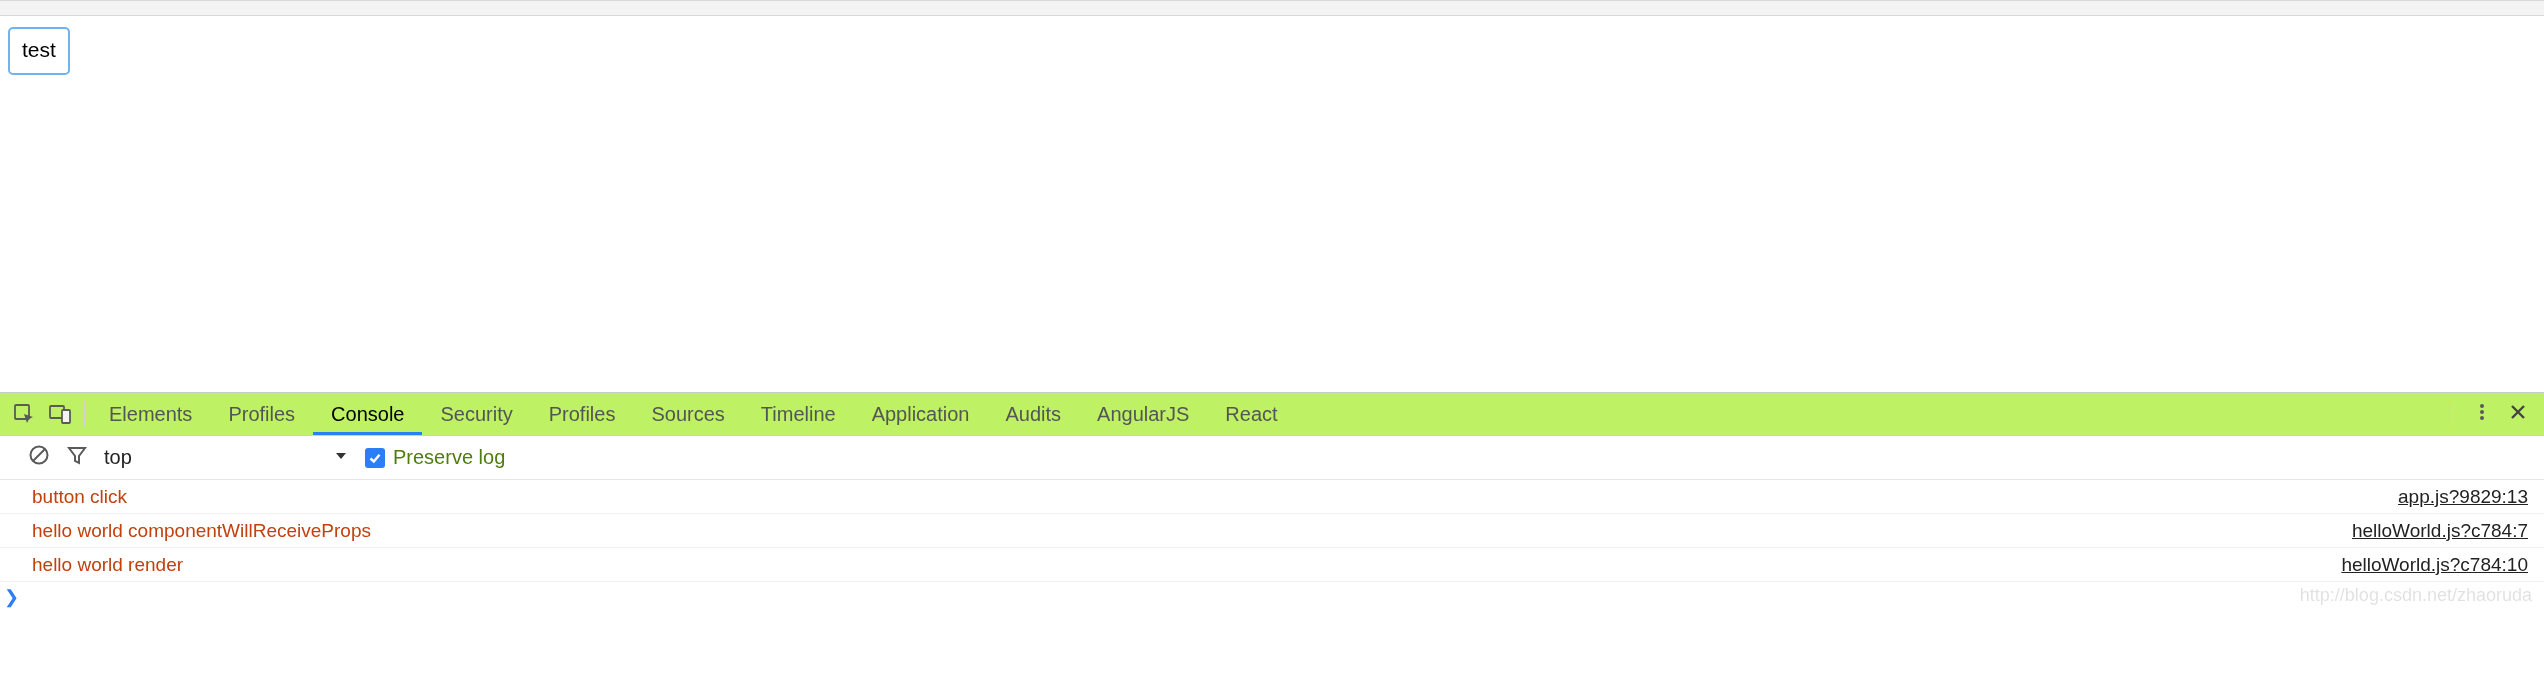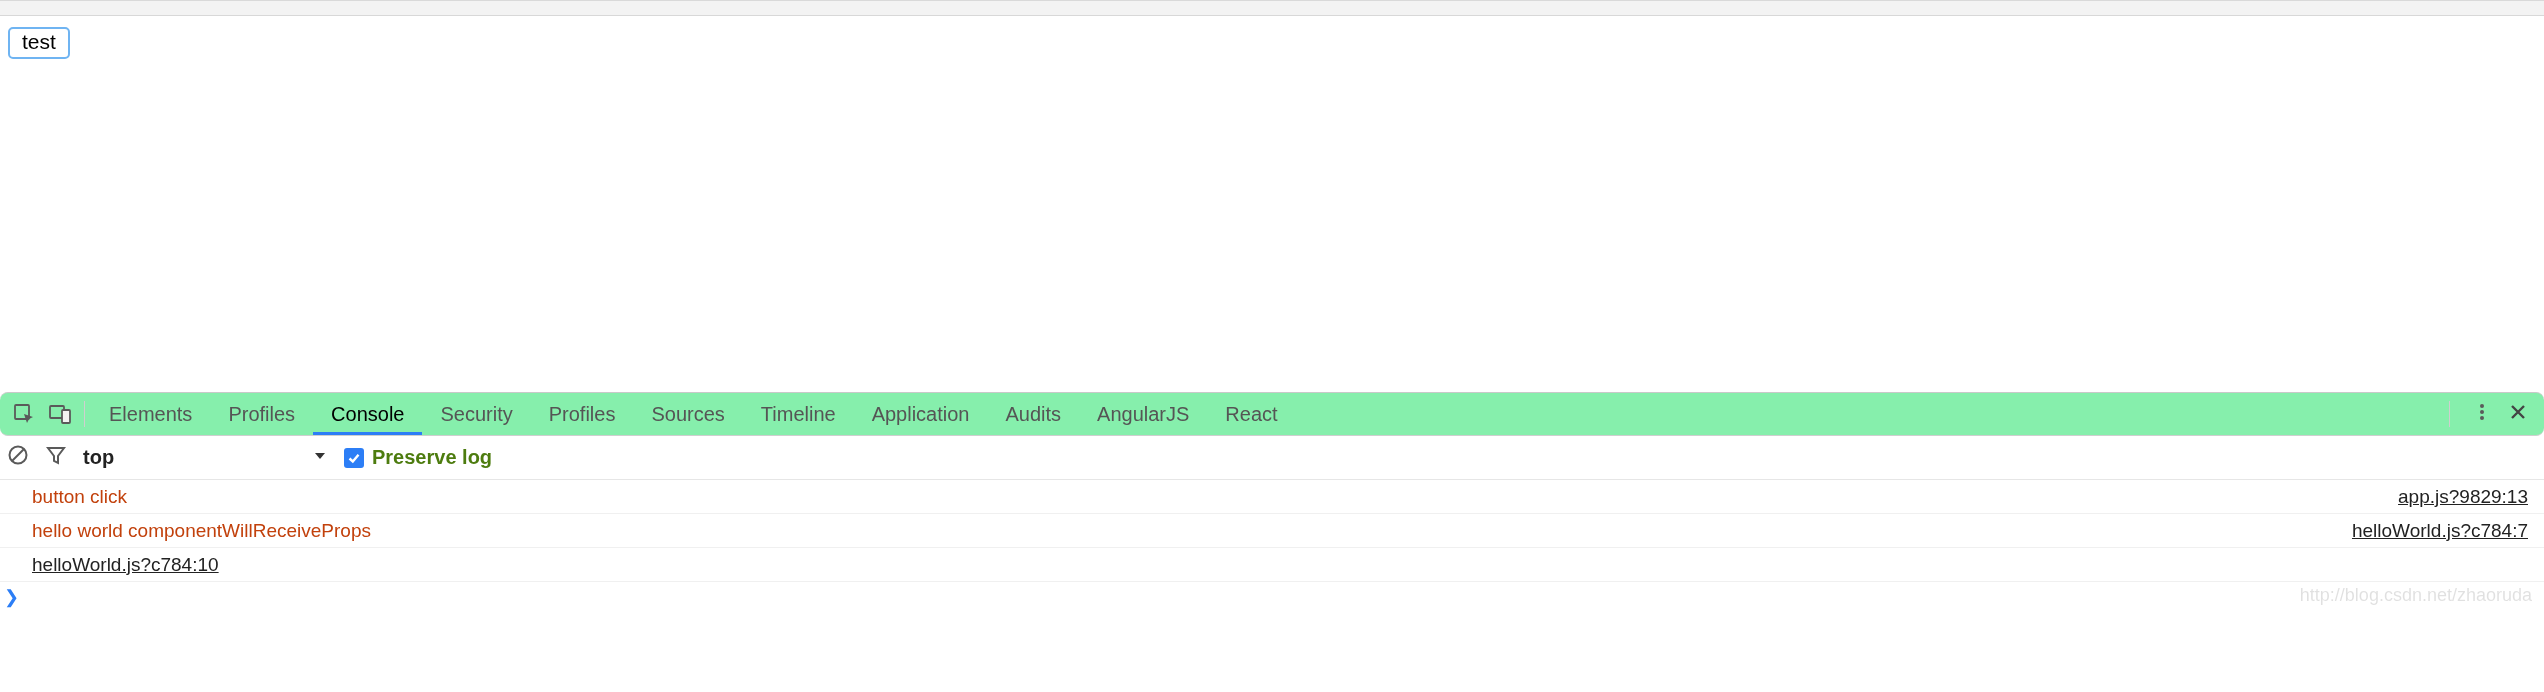--- a/index.html
+++ b/index.html
@@ -1,37 +1,37 @@
 <!DOCTYPE html>
 <html><head>
   <meta charset="utf-8">
   <style>
     * { margin:0; padding:0; box-sizing:border-box; font-family:-apple-system,BlinkMacSystemFont,"Segoe UI",Helvetica,Arial,sans-serif; }
     body { width:2544px; height:692px; background:#fff; display:flex; flex-direction:column; font-size:20px; color:#222; }
 
     
     .page-area { flex:0 0 392px; border-top:1px solid #d9d9d9; background:#fff; position:relative; }
     .page-area::before { content:""; position:absolute; top:0; left:0; right:0; height:14px; background:#f3f3f3; border-bottom:1px solid #d8d8d8; }
-    .test-btn { position:absolute; top:26px; left:8px; height:32px; padding:1px 12px 3px; font-size:21px; background:#fff; border:2px solid #6fb4f2; border-radius:5px; outline:none; cursor:pointer; color:#000; font-family:inherit; }
+    .test-btn { position:absolute; top:26px; left:8px; height:48px; padding:1px 12px 3px; font-size:21px; background:#fff; border:2px solid #6fb4f2; border-radius:5px; outline:none; cursor:pointer; color:#000; font-family:inherit; }
 
     
-    .dt-toolbar { flex:0 0 44px; display:flex; align-items:center; background:#86efac; border-top:1px solid #c9c9c9; border-bottom:1px solid #cfcfcf;border-radius:8px; }
+    .dt-toolbar { flex:0 0 44px; display:flex; align-items:center; background:#bef264; border-top:1px solid #c9c9c9; border-bottom:1px solid #cfcfcf; }
     .dt-left-icons { display:flex; align-items:center; gap:12px; padding:0 10px 0 12px; }
     .dt-left-icons svg { display:block; }
     .sep { width:1px; height:26px; background:#cfcfcf; margin:0 6px 0 2px; }
 
     .tabs { display:flex; align-items:stretch; height:100%; }
     .tab { display:flex; align-items:center; padding:0 18px; font-size:20px; color:#555; cursor:pointer; height:100%; line-height:1; white-space:nowrap; }
     .tab.active { color:#000; font-weight:500; border-bottom:3px solid #2c7ef6; padding-top:3px; }
 
     .dt-right { margin-left:auto; display:flex; align-items:center; gap:16px; padding-right:16px; }
     .sep-r { width:1px; height:26px; background:#cfcfcf; margin-right:6px; }
 
     
-    .console-sub { flex:0 0 44px; display:flex; align-items:center; gap:16px; padding:0 10px 0 7px; border-bottom:1px solid #e6e6e6;font-weight:bold; }
+    .console-sub { flex:0 0 44px; display:flex; align-items:center; gap:16px; padding:0 10px 0 28px; border-bottom:1px solid #e6e6e6; }
     .ctx-select { display:flex; align-items:center; gap:4px; font-size:20px; min-width:245px; justify-content:space-between; color:#222; cursor:pointer; }
     .chk-box { width:20px; height:20px; background:#2c7ef6; border-radius:3px; display:inline-flex; align-items:center; justify-content:center; margin-right:8px; }
     .chk-box svg { display:block; }
     .chk-label { display:inline-flex; align-items:center; font-size:20px; color:#4d7c0f; cursor:pointer; }
 
     
     .log-rows { font-family:Menlo,Consolas,"Courier New",monospace; font-size:19px; }
     .log-row { display:flex; align-items:center; height:34px; padding:0 16px 0 32px; border-bottom:1px solid #f0f0f0; }
     .log-msg { flex:1; color:#c2410c; white-space:pre; }
     .log-src { text-decoration:underline; color:#222; cursor:pointer; }
@@ -129,20 +129,21 @@
 <div class="log-rows">
   <div class="log-row">
     <span class="log-msg">button click</span>
     <span class="log-src">app.js?9829:13</span>
   </div>
   <div class="log-row">
     <span class="log-msg">hello world componentWillReceiveProps</span>
     <span class="log-src">helloWorld.js?c784:7</span>
   </div>
   <div class="log-row">
+    <span class="log-msg">hello world render</span>
     <span class="log-src">helloWorld.js?c784:10</span>
   </div>
 </div>
 
 <div class="bottom-wrap">
   <div class="prompt-row">
     <span>❯</span>
   </div>
   <div class="watermark">http://blog.csdn.net/zhaoruda</div>
 </div>

